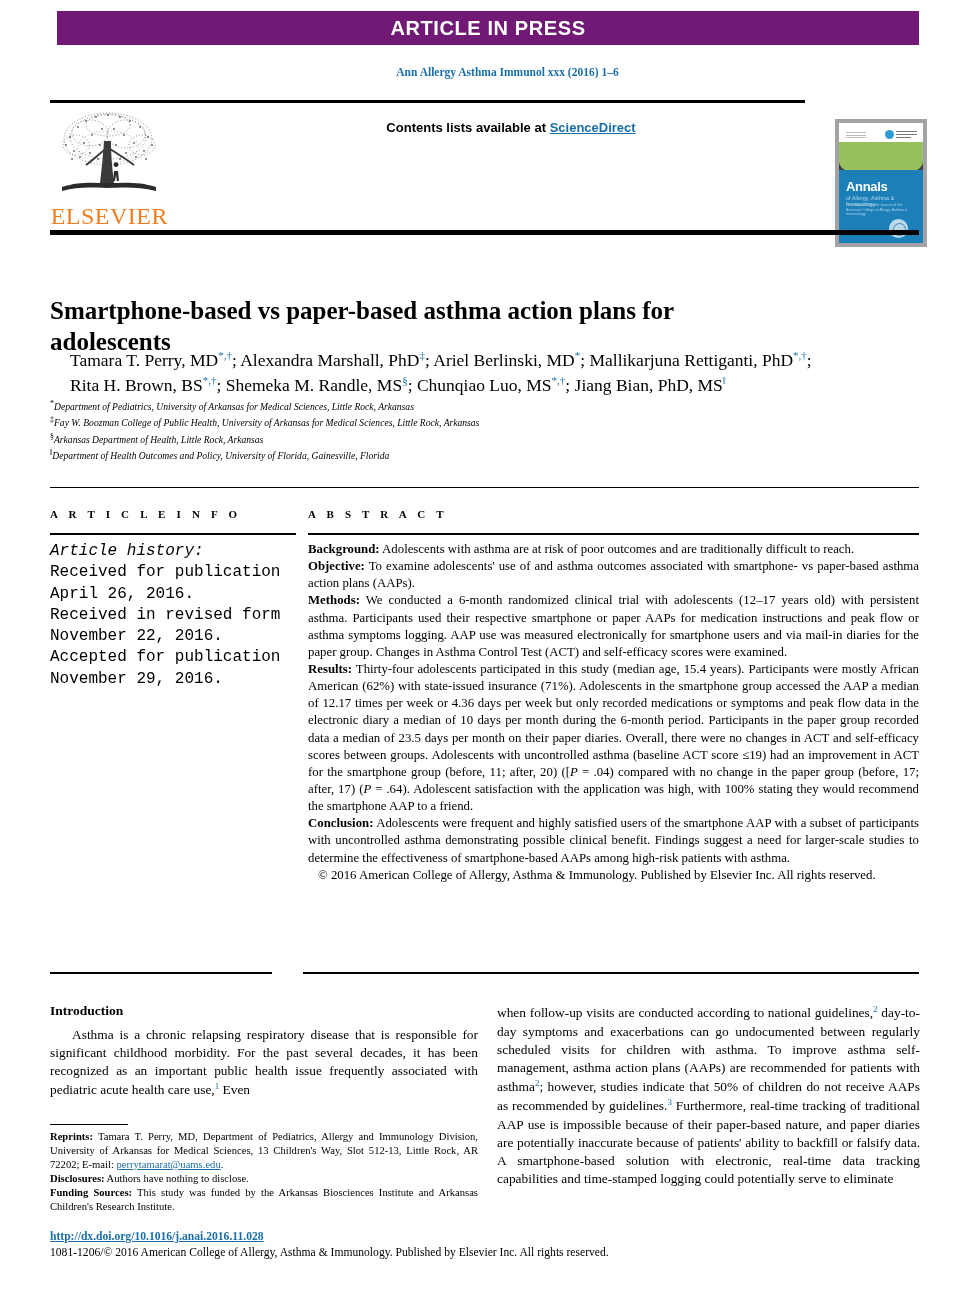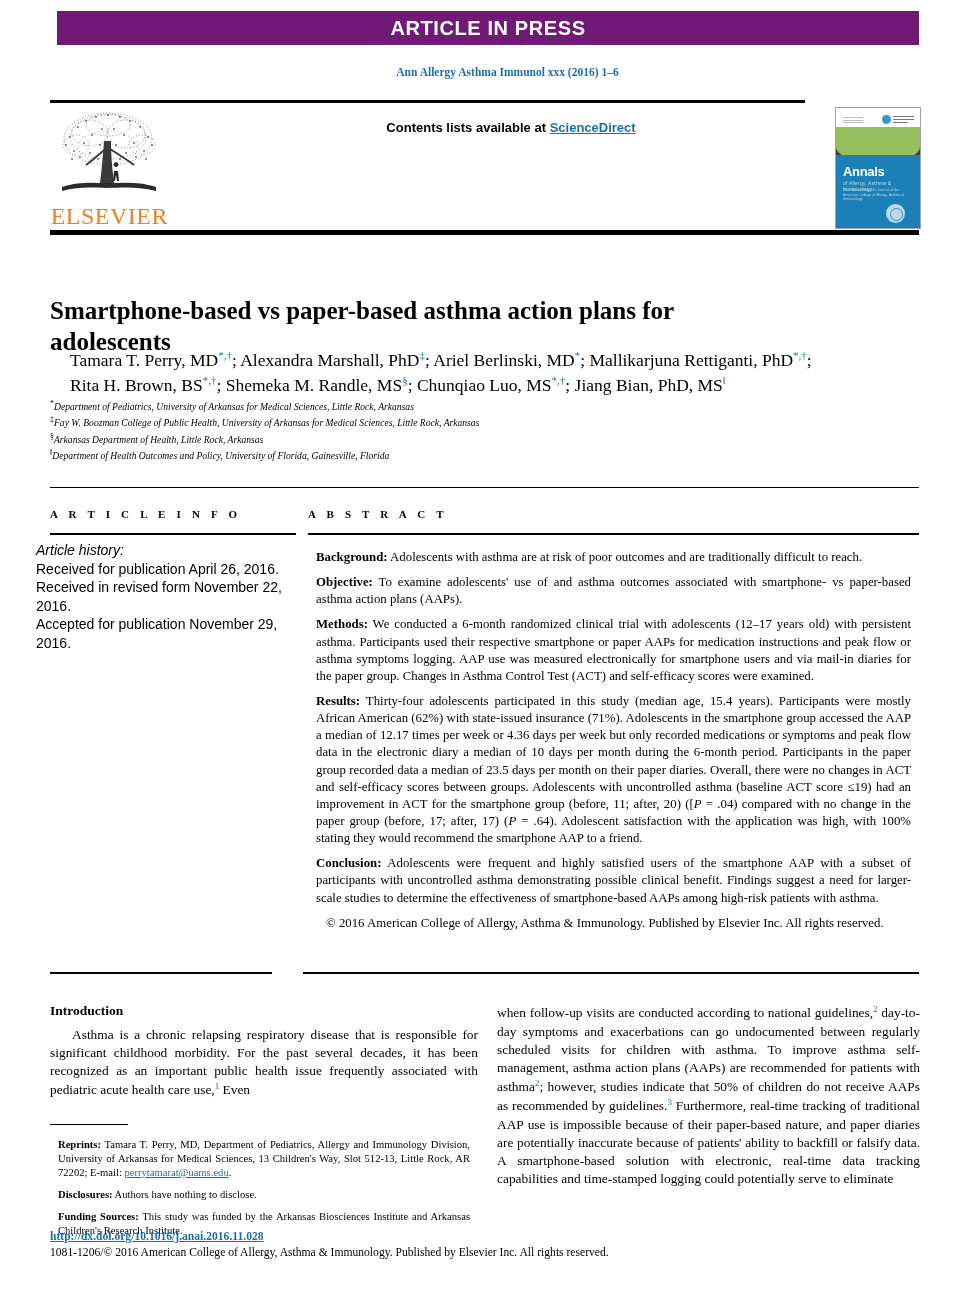--- a/index.html
+++ b/index.html
@@ -116,25 +116,25 @@
     color: #000;
   }
   .sciencedirect {
     color: #1a6ea8;
   }
 
   
   .cover-thumb {
     position: absolute;
     left: 785px;
-    top: 4px;
+    top: 16px;
     width: 84px;
     height: 120px;
     background: #404040;
-    border: 1px solid #a3a3a3;
+    border: 4px solid #a3a3a3;
     overflow: hidden;
   }
   .cover-top {
     position: absolute;
     left: 0; top: 0;
     width: 84px; height: 20px;
     background: #ffffff;
   }
   .cover-green {
     position: absolute;
@@ -312,44 +312,44 @@
     left: 308px;
     top: 533px;
     width: 611px;
     height: 2px;
     background: #000;
   }
 
   
   .info-body {
     position: absolute;
-    left: 36px;
+    left: 50px;
     top: 541px;
     width: 250px;
-    font-family: Liberation Sans, sans-serif;
-    font-size: 14px;
+    font-family: Liberation Mono, monospace;
+    font-size: 16px;
     line-height: 1.33;
   }
   .info-body .hist-label {
     font-style: italic;
   }
 
   
   .abstract-body {
     position: absolute;
     left: 308px;
     top: 541px;
     width: 611px;
     font-family: "Liberation Serif", serif;
     font-size: 12.8px;
     line-height: 1.34;
     text-align: justify;
   }
   .abstract-body p {
-    margin: 8px;
+    margin: 0;
   }
   .abstract-body b { font-weight: bold; }
   .abstract-body i { font-style: italic; }
   .abstract-body .link { color: #1a6ea8; text-decoration: underline; }
   .abstract-copyright {
     text-indent: 10px;
   }
 
   
   .rule-col-left {
@@ -417,21 +417,21 @@
     left: 50px;
     top: 1130px;
     width: 428px;
     font-family: "Liberation Serif", serif;
     font-size: 10.6px;
     line-height: 1.33;
     text-align: justify;
   }
   .footnotes b { font-weight: bold; }
   .footnotes .link { color: #1a6ea8; text-decoration: underline; }
-  .footnotes p { margin: 8px; }
+  .footnotes p { margin: 0; }
 
   
   .footer-doi {
     position: absolute;
     left: 50px;
     top: 1230px;
     font-family: "Liberation Serif", serif;
     font-size: 11.6px;
     font-weight: bold;
     color: #1a6ea8;

